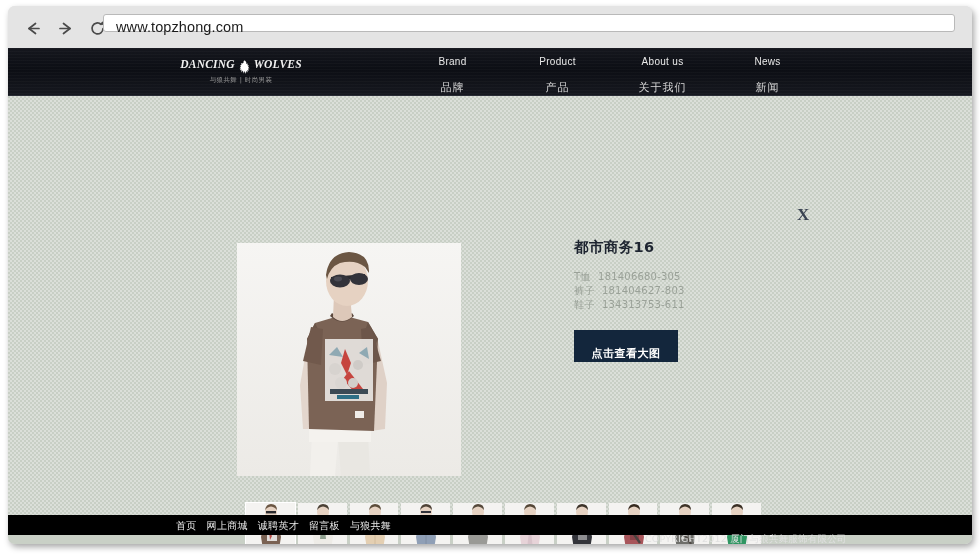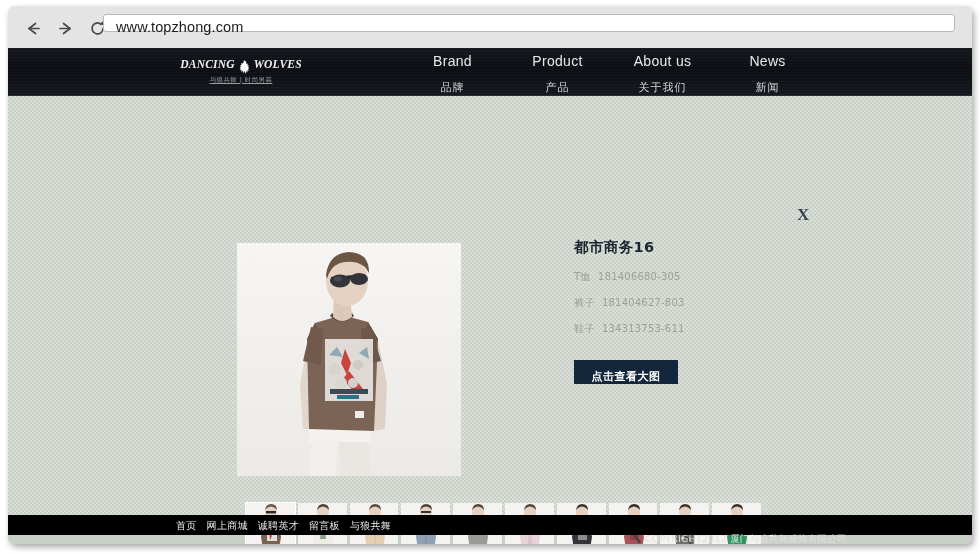--- a/index.html
+++ b/index.html
@@ -134,40 +134,39 @@
     line-height: 1;
   }
   .logo-mark svg { display: block; }
   .logo-sub {
     margin-top: 2px;
     font-size: 6.5px;
     color: #9a9a9a;
     letter-spacing: 0.4px;
     white-space: nowrap;
     font-family: "DejaVu Sans", sans-serif;
-    text-decoration: underline;
   }
 
   .main-nav {
     position: absolute;
     left: 392px;
     top: 6px;
     width: 420px;
     height: 38px;
     display: flex;
     align-items: flex-start;
   }
   .nav-item {
     flex: 1 1 0;
     text-align: center;
     cursor: pointer;
   }
   .nav-en {
     display: block;
-    font-size: 14px;
+    font-size: 10px;
     color: #e9e9e9;
     letter-spacing: 0.3px;
     font-family: "Liberation Sans", sans-serif;
     line-height: 15px;
   }
   .nav-cn {
     display: block;
     font-size: 11px;
     color: #d8d8d8;
     letter-spacing: 1px;
@@ -225,39 +224,39 @@
     font-weight: bold;
     color: #1d2430;
     font-family: "DejaVu Sans", sans-serif;
     letter-spacing: 0.4px;
     margin: 0 5px 13px 0;
   }
   .spec-row {
     font-size: 10px;
     color: #9aa198;
     font-family: "DejaVu Sans", sans-serif;
-    margin-bottom: 12px;
+    margin-bottom: 0;
     white-space: nowrap;
   }
   .spec-label { letter-spacing: 0.5px; }
   .spec-code { margin-left: 7px; letter-spacing: 0.2px; }
 
   .view-large-btn {
-    margin-top: 12px;
+    margin-top: 18px;
     width: 104px;
-    height: 24px;
+    height: 32px;
     background: #13263c;
     border: none;
     color: #ffffff;
     font-size: 11px;
     font-weight: bold;
     font-family: "DejaVu Sans", sans-serif;
     letter-spacing: 0.5px;
     cursor: pointer;
-    padding: 9px;
+    padding: 16px;
   }
 
   
   .thumb-strip {
     position: absolute;
     left: 238px;
     top: 407px;
     width: 515px;
     height: 58px;
     display: flex;

